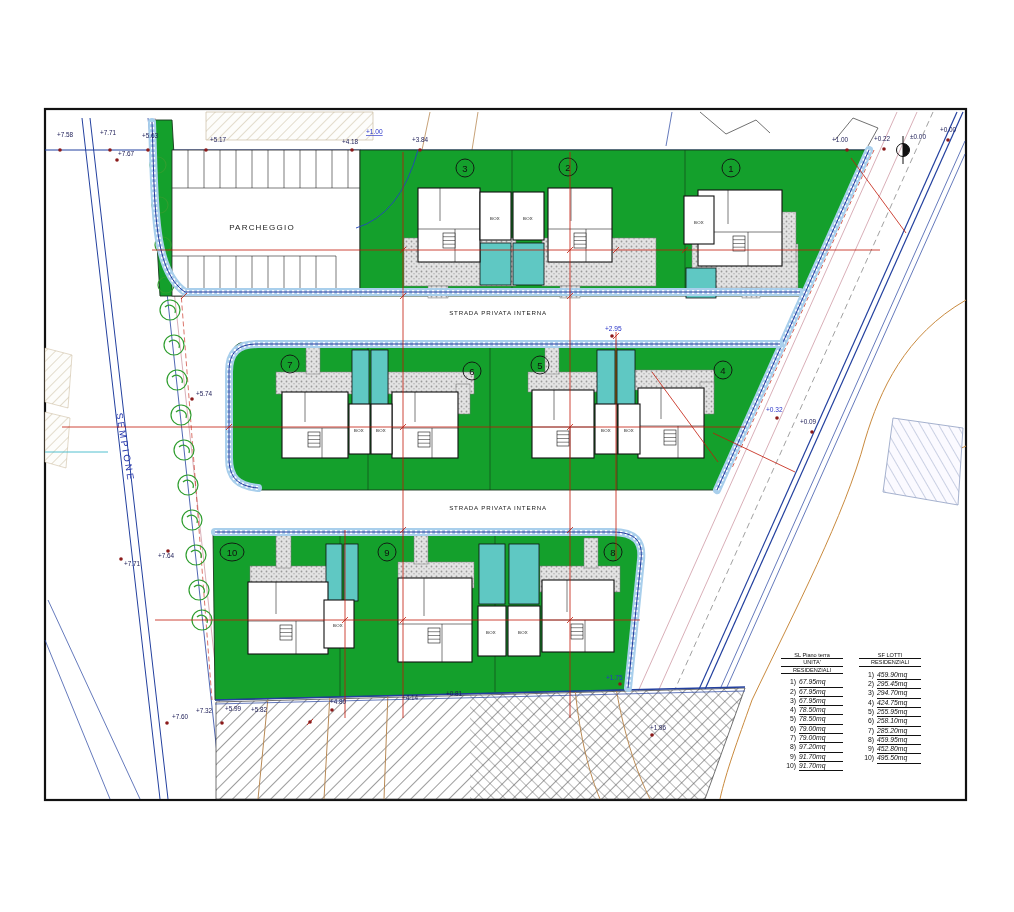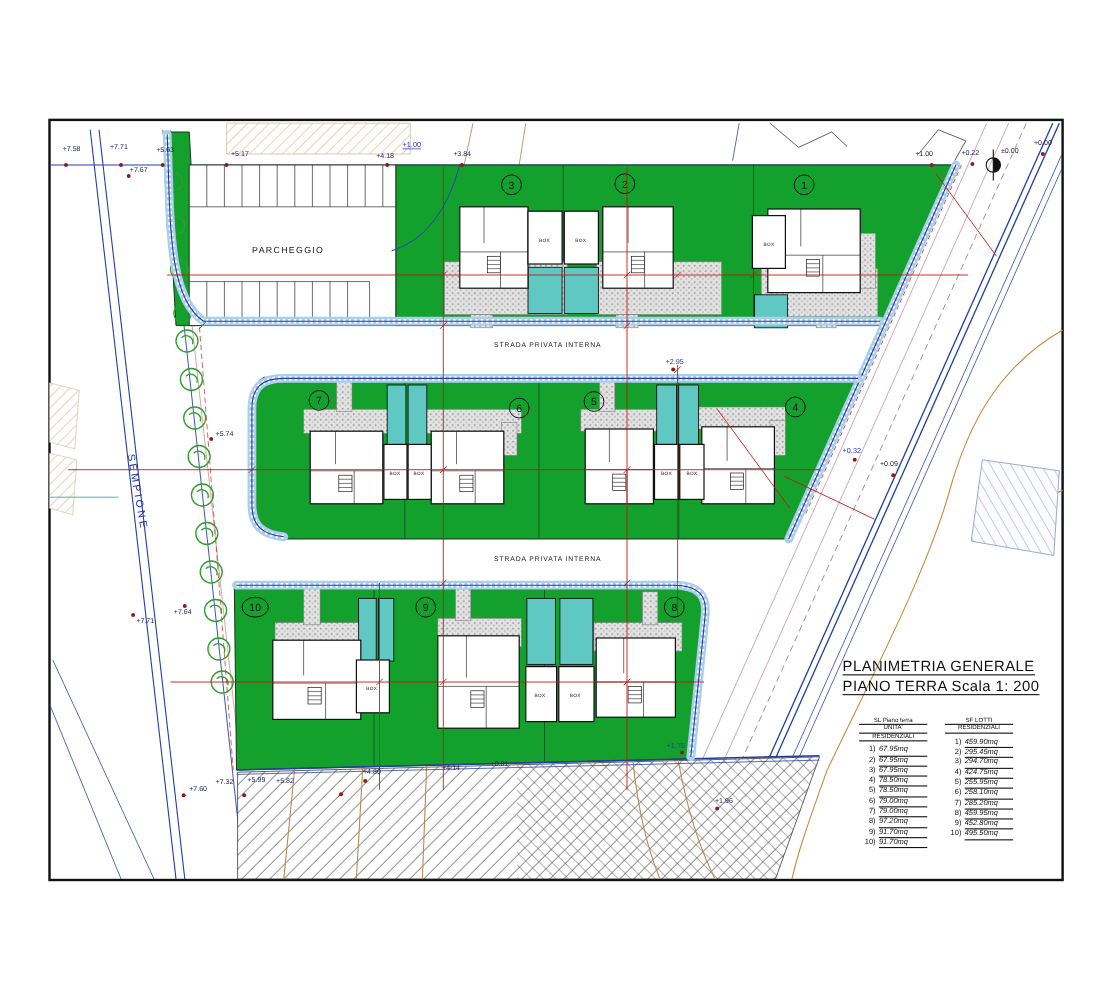--- a/index.html
+++ b/index.html
@@ -491,24 +491,20 @@
     <text class="marker-t" x="225" y="711">+5.99</text>
     <text class="marker-t" x="251" y="712">+5.82</text>
     <text class="marker-t" x="330" y="704">+4.80</text>
     <text class="marker-t" x="402" y="700">+4.14</text>
     <text class="marker-t" x="446" y="696">+0.81</text>
     <text class="marker-b" x="606" y="680">+1.75</text>
     <text class="marker-t" x="650" y="730">+1.96</text>
   </g>
 </svg>
 
-<div id="title-block">
-  <span class="tl">PLANIMETRIA GENERALE</span><br>
-  <span class="tl">PIANO TERRA  Scala 1: 200</span>
-</div>
 
 <div id="tables">
   <div class="atable">
     <div class="ahead">
       <span>SL Piano terra</span>
       <span>UNITA'</span>
       <span>RESIDENZIALI</span>
     </div>
     <div class="arow">
           <span class="n">1)</span>

